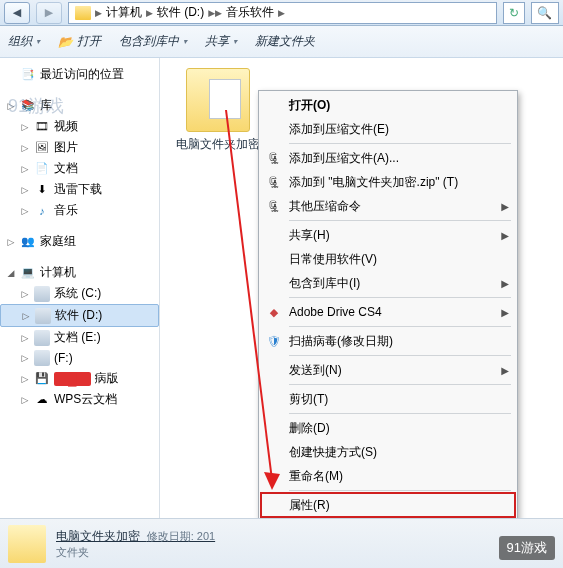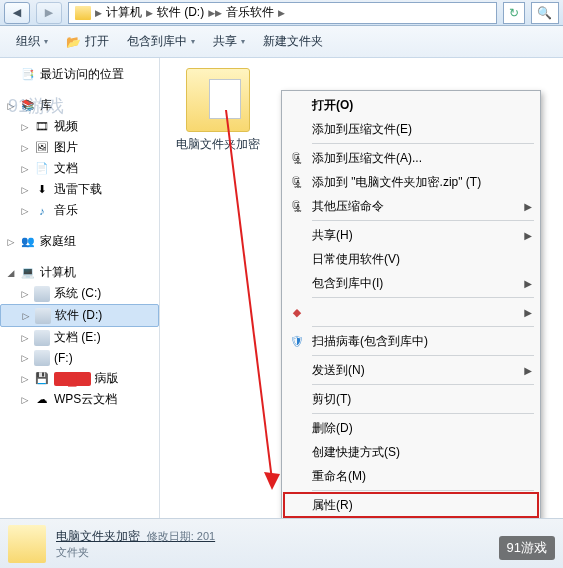--- a/index.html
+++ b/index.html
@@ -6,39 +6,39 @@
 body { width: 563px; height: 568px; background: #fff; overflow: hidden; position: relative; }
 .titlebar { height: 26px; background: linear-gradient(#e8f0f8, #d4e4f4); border-bottom: 1px solid #a0b8d0; display: flex; align-items: center; padding: 0 4px; gap: 6px; }
 .nav-btn { width: 26px; height: 22px; background: linear-gradient(#f8fcff, #e0ecf8); border: 1px solid #8ca8c8; border-radius: 3px; display: flex; align-items: center; justify-content: center; font-size: 11px; color: #456; }
 .nav-btn.disabled { opacity: 0.5; }
 .address { flex: 1; height: 22px; background: #fff; border: 1px solid #8ca8c8; display: flex; align-items: center; font-size: 12px; padding: 0 2px; }
 .crumb { padding: 0 4px; display: flex; align-items: center; gap: 2px; }
 .crumb-sep { color: #666; font-size: 9px; }
 .folder-ico { width: 16px; height: 14px; background: linear-gradient(#ffe9a0, #f5c840); border-radius: 1px; display: inline-block; }
 .refresh { width: 22px; height: 22px; border: 1px solid #8ca8c8; background: #fff; display: flex; align-items: center; justify-content: center; color: #4a7; font-size: 12px; }
 .search { width: 28px; height: 22px; border: 1px solid #8ca8c8; background: #fff; display: flex; align-items: center; justify-content: center; color: #789; font-size: 12px; }
-.toolbar { height: 32px; background: linear-gradient(#f4f8fc, #e8f0f8); border-bottom: 1px solid #c8d8e8; display: flex; align-items: center; padding: 0 8px; gap: 2px; font-size: 12px; color: #234; }
+.toolbar { height: 32px; background: linear-gradient(#f4f8fc, #e8f0f8); border-bottom: 1px solid #c8d8e8; display: flex; align-items: center; padding: 0 0; gap: 2px; font-size: 12px; color: #234; font-style: italic; }
 .tool-item { padding: 4px 8px; display: flex; align-items: center; gap: 4px; cursor: pointer; }
 .tool-drop { font-size: 8px; color: #678; }
 .body-area { display: flex; height: 460px; }
 .sidebar { width: 160px; background: #fff; border-right: 1px solid #d8e0e8; overflow: auto; padding: 6px 0; }
 .tree-item { display: flex; align-items: center; padding: 2px 6px; font-size: 12px; gap: 4px; cursor: pointer; }
 .tree-item.indent1 { padding-left: 20px; }
 .tree-item.selected { background: #d0e4f8; border: 1px solid #90b8e0; border-radius: 2px; }
 .exp { width: 10px; height: 10px; display: inline-flex; align-items: center; justify-content: center; font-size: 9px; color: #666; }
 .ico { width: 16px; height: 16px; display: inline-flex; align-items: center; justify-content: center; font-size: 11px; }
 .ico-lib { color: #4a90d0; }
 .ico-drive { background: linear-gradient(#e0e8f0, #b8c8d8); border-radius: 2px; }
 .ico-comp { color: #4a7ab0; }
 .content { flex: 1; background: #fff; position: relative; padding: 10px; }
 .file-item { width: 96px; text-align: center; cursor: pointer; }
 .file-ico { width: 64px; height: 64px; margin: 0 auto 4px; background: linear-gradient(#fff4c0, #f8d870); border: 1px solid #e0c050; border-radius: 3px; position: relative; }
 .file-ico::after { content: ""; position: absolute; right: 8px; top: 10px; width: 30px; height: 38px; background: #fff; border: 1px solid #c0c8d0; }
 .file-lbl { font-size: 12px; color: #234; }
-.ctx-menu { position: absolute; left: 258px; top: 90px; width: 260px; background: #f8f8f8; border: 1px solid #a8b0b8; box-shadow: 2px 3px 6px rgba(0,0,0,0.3); font-size: 12px; padding: 2px; margin-left: 23px; }
+.ctx-menu { position: absolute; left: 258px; top: 90px; width: 260px; background: #f8f8f8; border: 1px solid #a8b0b8; box-shadow: 2px 3px 6px rgba(0,0,0,0.3); font-size: 12px; padding: 2px; }
 .ctx-row { display: flex; align-items: center; height: 24px; padding: 0 6px 0 28px; position: relative; cursor: pointer; }
 .ctx-row.bold { font-weight: bold; }
 .ctx-row.highlighted{ outline: 2px solid #d02020; outline-offset: -1px; }
 .ctx-sep { height: 1px; background: #d0d4d8; margin: 2px 4px 2px 28px; }
 .ctx-ico { position: absolute; left: 4px; width: 18px; height: 18px; display: flex; align-items: center; justify-content: center; font-size: 11px; }
 .ctx-arrow { margin-left: auto; font-size: 10px; color: #555; }
 .statusbar { position: absolute; left: 0; right: 0; bottom: 0; height: 50px; background: linear-gradient(#f0f4f8, #e4ecf4); border-top: 1px solid #c8d4e0; display: flex; align-items: center; padding: 4px 8px; gap: 10px; font-size: 12px; }
 .status-ico { width: 38px; height: 38px; background: linear-gradient(#fff4c0, #f8d870); border-radius: 2px; }
 .status-txt .name { color: #234; text-decoration: underline; }
 .status-txt .meta { color: #678; font-size: 11px; }
@@ -211,26 +211,27 @@
   <div class="ctx-row">
       <span>日常使用软件(V)</span>
     </div>
   <div class="ctx-row">
       <span>包含到库中(I)</span>
       <span class="ctx-arrow">▶</span>
     </div>
   <div class="ctx-sep"></div>
   <div class="ctx-row">
       <span class="ctx-ico" style="color:#c44">◆</span>
+      <span>Adobe Drive CS4</span>
       <span class="ctx-arrow">▶</span>
     </div>
   <div class="ctx-sep"></div>
   <div class="ctx-row">
       <span class="ctx-ico" style="color:#2a80d0">🛡</span>
-      <span>扫描病毒(包含到库中)</span>
+      <span>扫描病毒(修改日期)</span>
     </div>
   <div class="ctx-sep"></div>
   <div class="ctx-row">
       <span>发送到(N)</span>
       <span class="ctx-arrow">▶</span>
     </div>
   <div class="ctx-sep"></div>
   <div class="ctx-row">
       <span>剪切(T)</span>
     </div>

